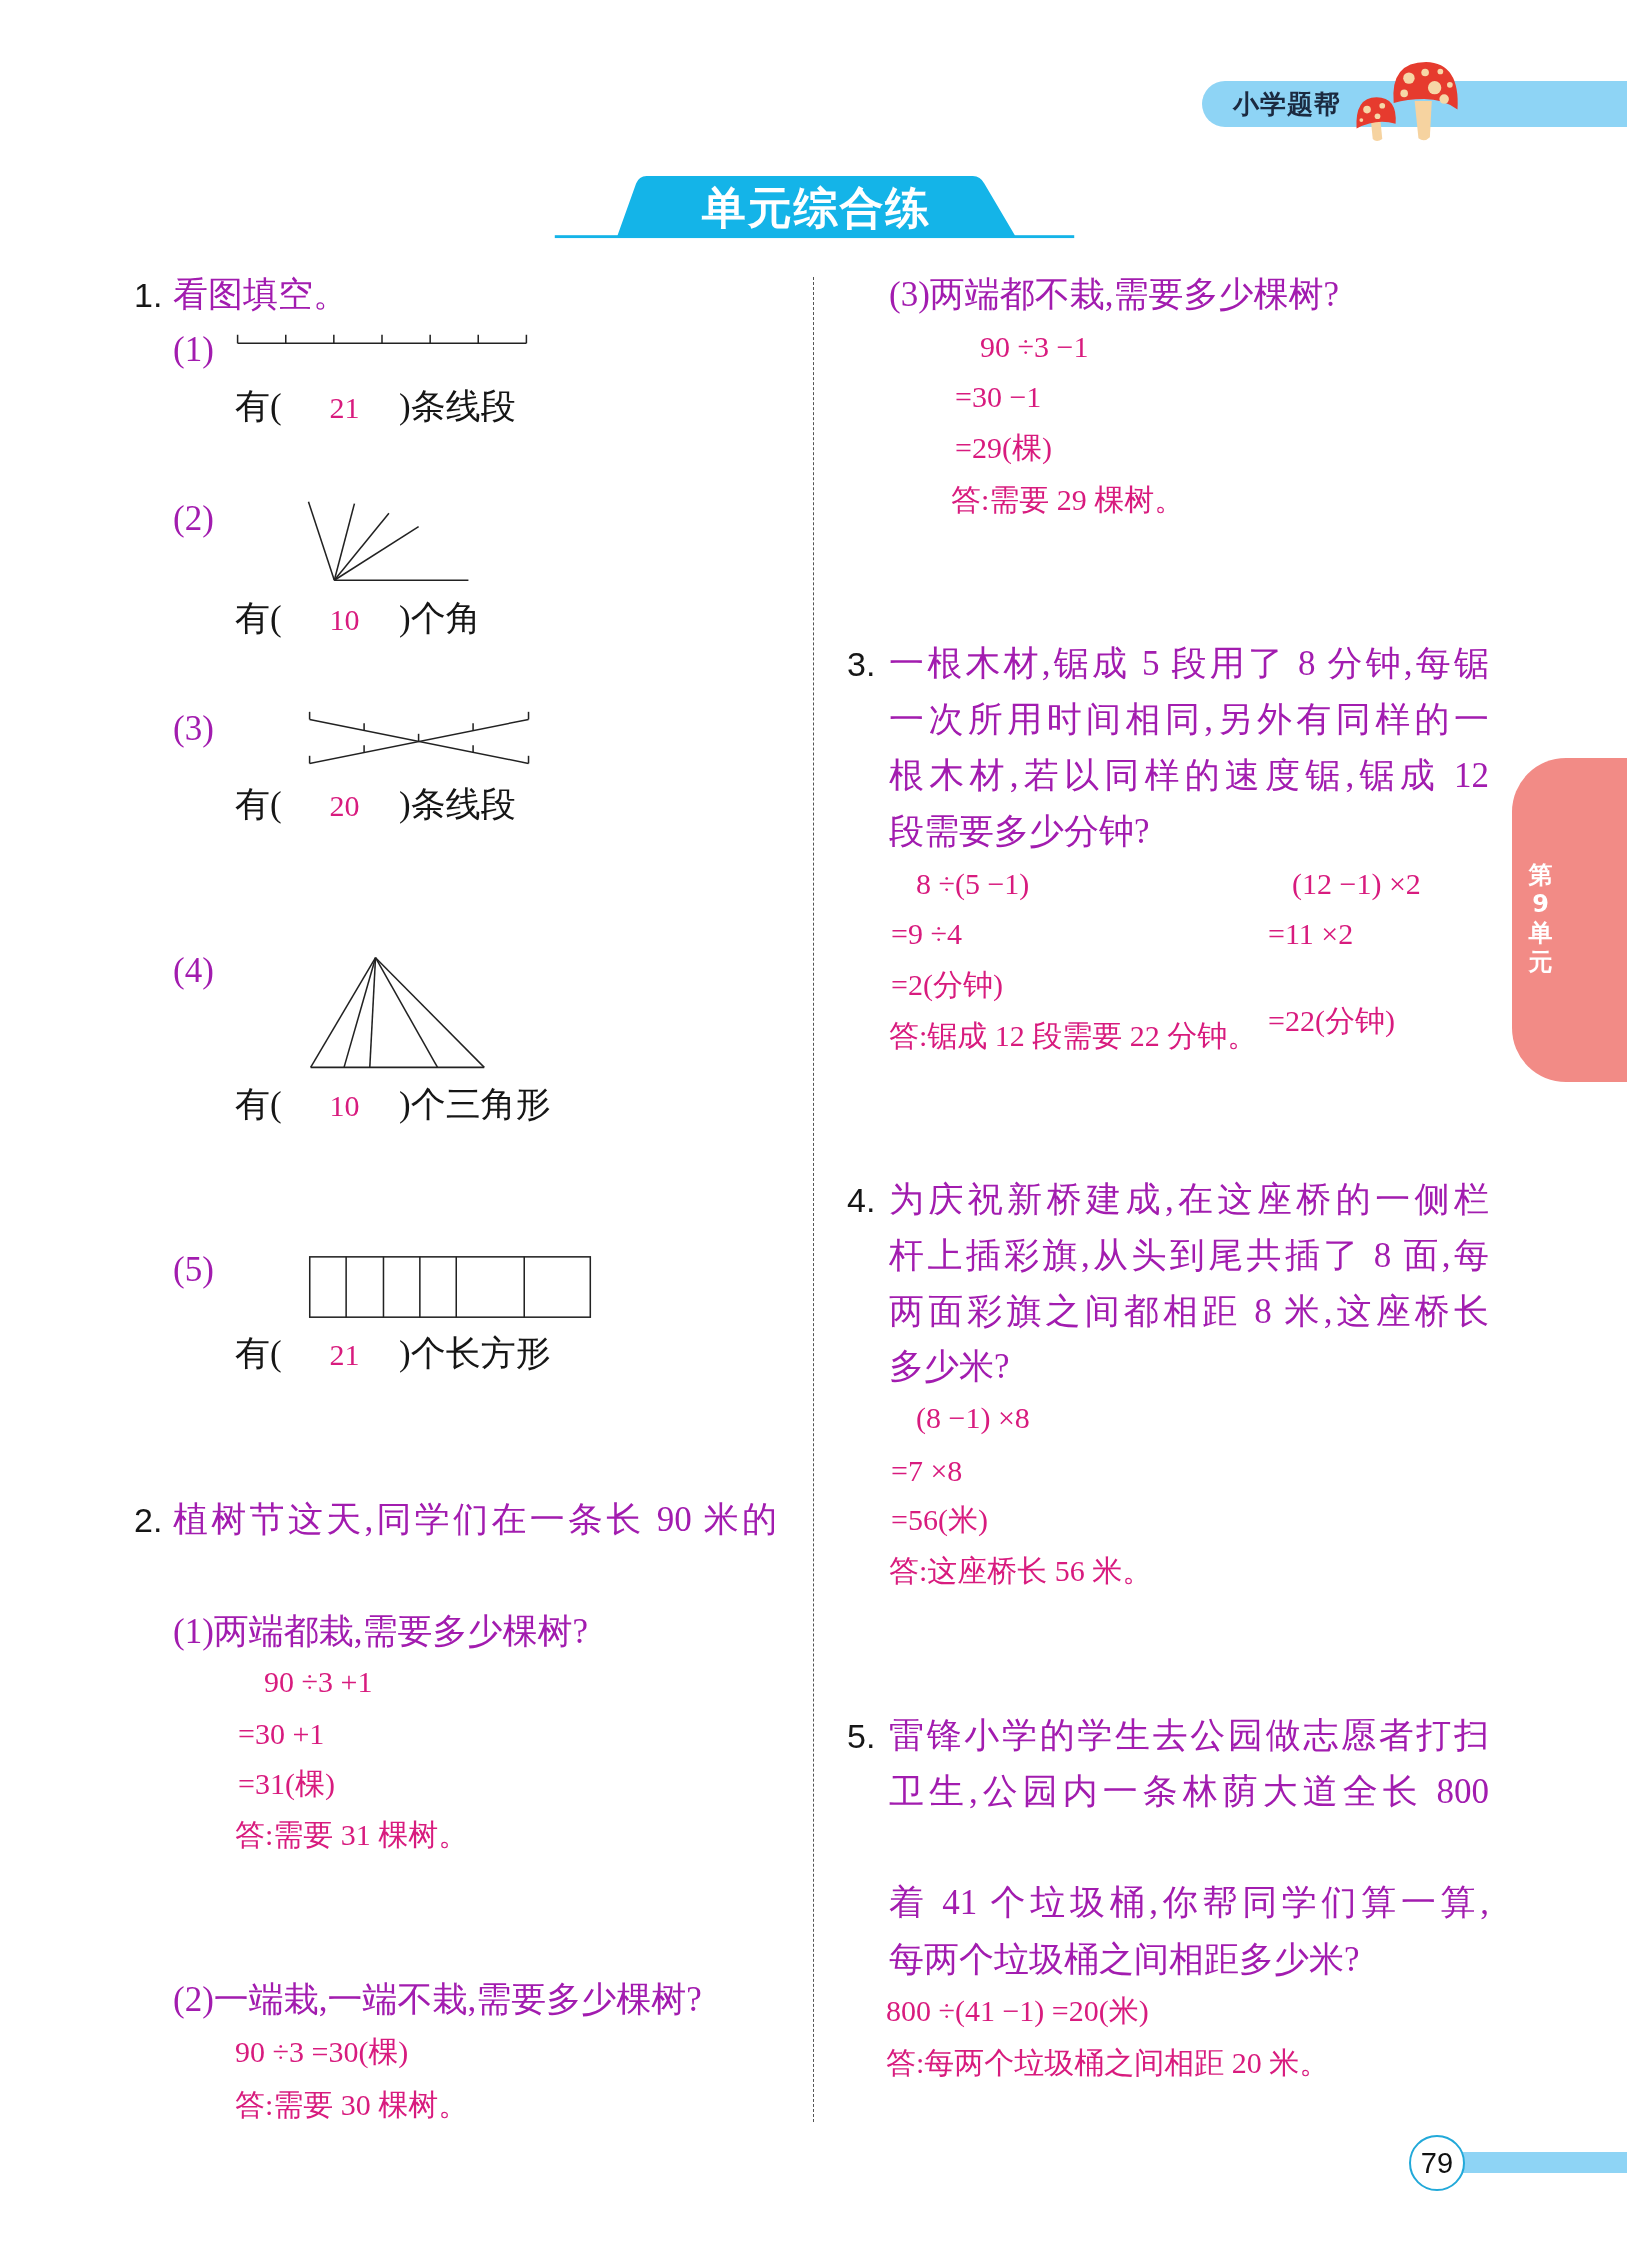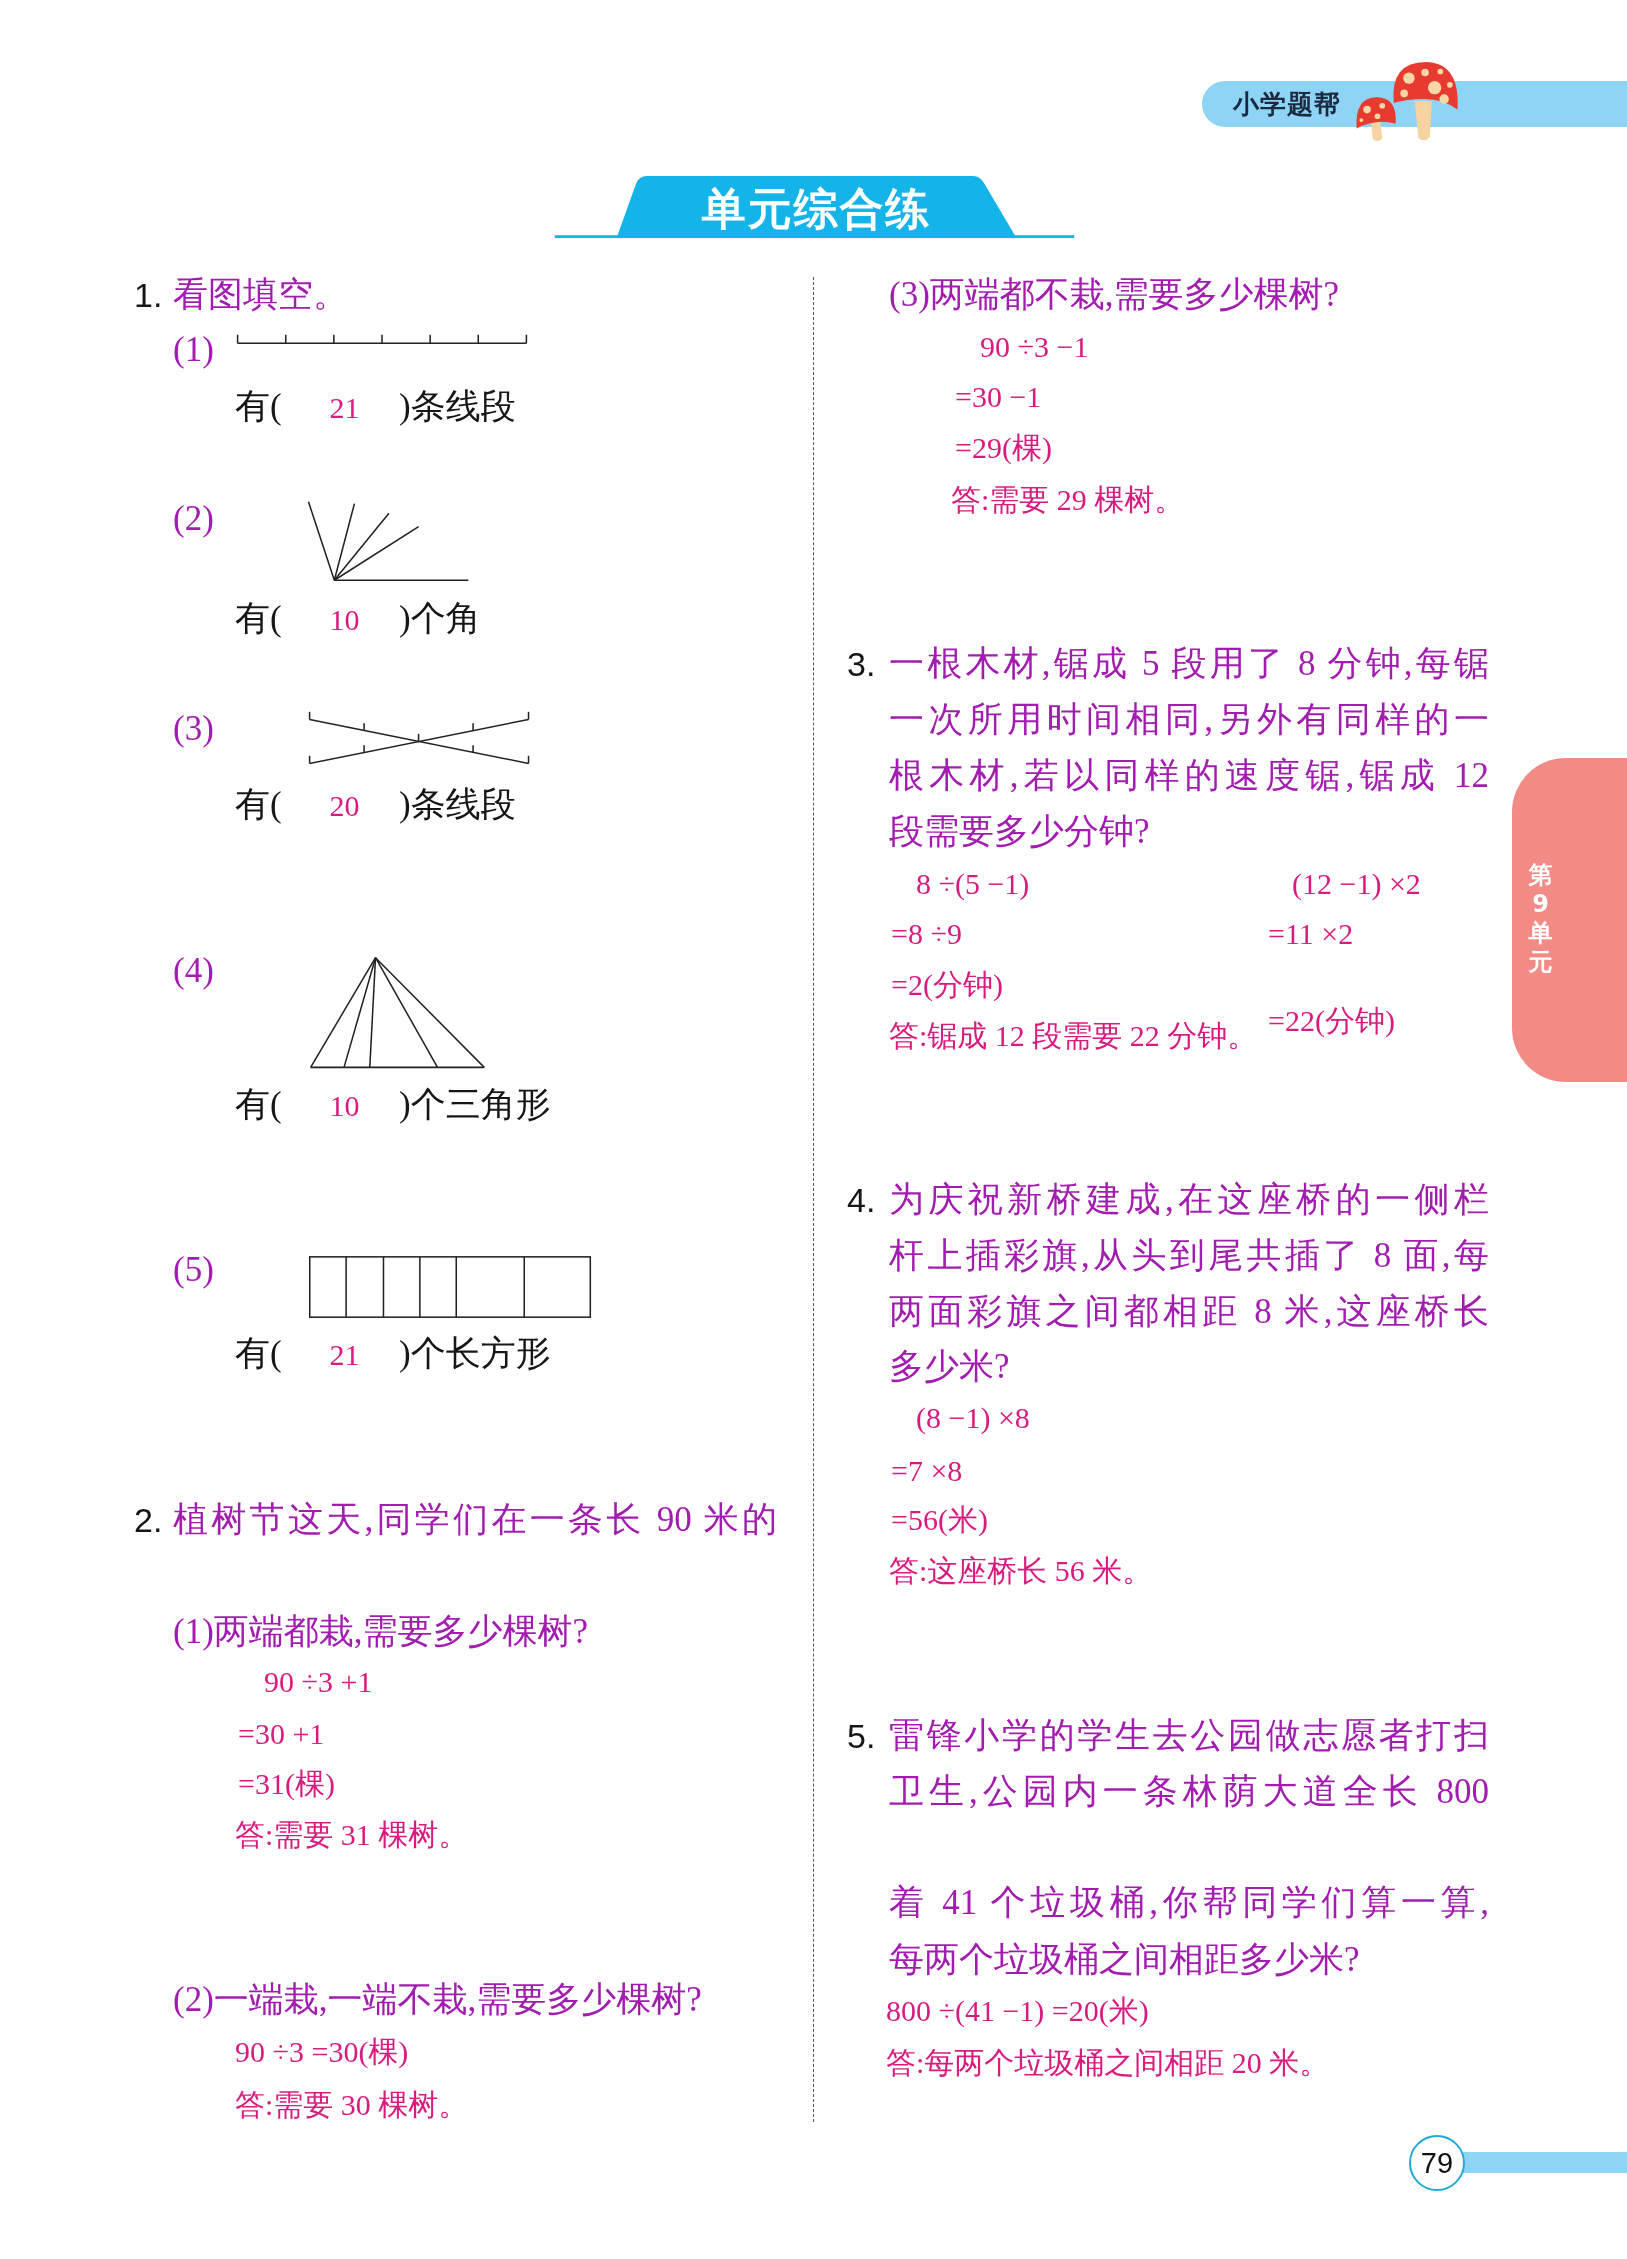--- a/index.html
+++ b/index.html
@@ -8,21 +8,21 @@
   .txt { position:absolute; font-family:"Liberation Serif","DejaVu Serif",serif; font-size:35px; line-height:42px; color:#a21caf; white-space:nowrap; }
   .qnum { position:absolute; font-family:"Liberation Sans","DejaVu Sans",sans-serif; font-size:34px; line-height:42px; color:#161616; white-space:nowrap; }
   .just { white-space:normal; text-align:justify; text-align-last:justify; }
   .ans { position:absolute; font-family:"Liberation Serif","DejaVu Serif",serif; font-size:30px; line-height:34px; color:#d81b7e; white-space:nowrap; }
   .row { position:absolute; left:235px; width:401px; height:42px; }
   .row .pre { position:absolute; left:0; top:0; font-family:"Liberation Serif","DejaVu Serif",serif; font-size:35px; line-height:42px; color:#161616; white-space:nowrap; }
   .row .blank { position:absolute; left:73px; top:0; width:73px; text-align:center; font-family:"Liberation Serif","DejaVu Serif",serif; font-size:30px; line-height:44px; color:#d81b7e; }
   .row .suf { position:absolute; left:164px; top:0; font-family:"Liberation Serif","DejaVu Serif",serif; font-size:35px; line-height:42px; color:#161616; white-space:nowrap; }
   .header-bar { position:absolute; left:1202px; top:81px; width:426px; height:46px; background:#8ed4f5; border-radius:23px 0 0 23px; }
   .brand { position:absolute; left:31px; top:0; line-height:46px; font-family:"DejaVu Sans",sans-serif; font-weight:bold; font-size:26px; color:#1b2a40; letter-spacing:1px; }
-  .title-text { position:absolute; left:617px; top:182px; width:399px; text-align:center; font-family:Liberation Sans, sans-serif; font-weight:bold; font-size:44px; line-height:54px; color:#ffffff; letter-spacing:1.9px; }
+  .title-text { position:absolute; left:617px; top:182px; width:399px; text-align:center; font-family:Liberation Serif, serif; font-weight:bold; font-size:44px; line-height:54px; color:#ffffff; letter-spacing:1.9px; }
   .side-tab { position:absolute; left:1512px; top:758px; width:116px; height:324px; background:#f28b86; border-radius:54px 0 0 54px; }
   .side-tab .chars { position:absolute; left:9.6px; top:103px; width:38px; text-align:center; font-family:"DejaVu Sans",sans-serif; font-weight:bold; font-size:24px; line-height:29px; color:#ffffff; }
   .side-tab .chars span { display:block; }
   .divider { position:absolute; left:813px; top:277px; width:0; height:1845px; border-left:1.9px dashed #555555; }
   .page-bar { position:absolute; left:1463px; top:2152px; width:165px; height:21px; background:#8ed4f5; }
   .page-circle { position:absolute; left:1409px; top:2135px; width:52px; height:52px; border:2.4px solid #22a9d9; border-radius:50%; background:#ffffff; text-align:center; line-height:52px; font-family:"Liberation Sans","DejaVu Sans",sans-serif; font-size:29px; color:#111111; }
   svg.fig line, svg.fig polyline, svg.fig rect { stroke:#222222; stroke-width:1.6; fill:none; }
 </style>
 </head>
 <body>
@@ -169,21 +169,21 @@
   <div class="ans" style="left:955px;top:380px">=30 −1</div>
   <div class="ans" style="left:955px;top:431px">=29(棵)</div>
   <div class="ans" style="left:951px;top:483px">答:需要 29 棵树。</div>
 
   <div class="qnum" style="left:847px;top:643px">3.</div>
   <div class="txt just" style="left:889px;top:643px;width:600px">一根木材,锯成 5 段用了 8 分钟,每锯</div>
   <div class="txt just" style="left:889px;top:699px;width:600px">一次所用时间相同,另外有同样的一</div>
   <div class="txt just" style="left:889px;top:755px;width:600px">根木材,若以同样的速度锯,锯成 12</div>
   <div class="txt" style="left:889px;top:811px">段需要多少分钟?</div>
   <div class="ans" style="left:916px;top:867px">8 ÷(5 −1)</div>
-  <div class="ans" style="left:891px;top:917px">=8 ÷9</div>
+  <div class="ans" style="left:891px;top:917px">=9 ÷4</div>
   <div class="ans" style="left:891px;top:968px">=2(分钟)</div>
   <div class="ans" style="left:1292px;top:867px">(12 −1) ×2</div>
   <div class="ans" style="left:1268px;top:917px">=11 ×2</div>
   <div class="ans" style="left:1268px;top:1004px">=22(分钟)</div>
   <div class="ans" style="left:889px;top:1019px">答:锯成 12 段需要 22 分钟。</div>
 
   <div class="qnum" style="left:847px;top:1179px">4.</div>
   <div class="txt just" style="left:889px;top:1179px;width:600px">为庆祝新桥建成,在这座桥的一侧栏</div>
   <div class="txt just" style="left:889px;top:1235px;width:600px">杆上插彩旗,从头到尾共插了 8 面,每</div>
   <div class="txt just" style="left:889px;top:1291px;width:600px">两面彩旗之间都相距 8 米,这座桥长</div>

